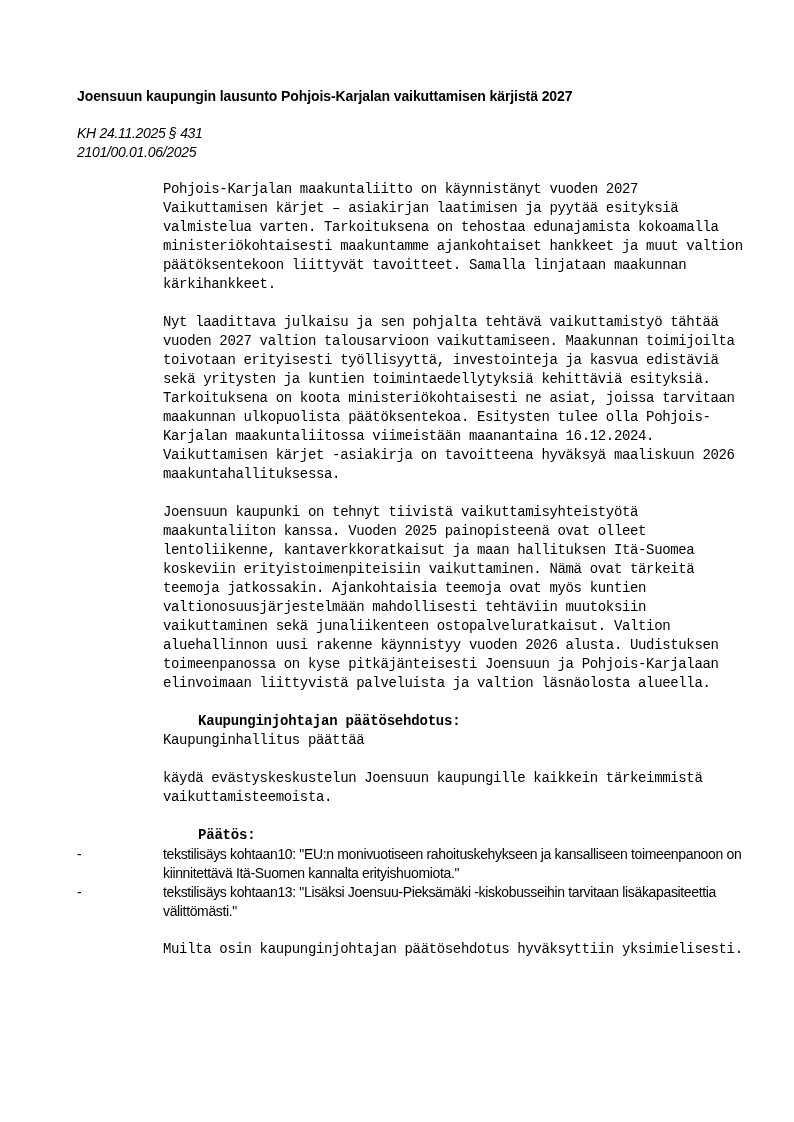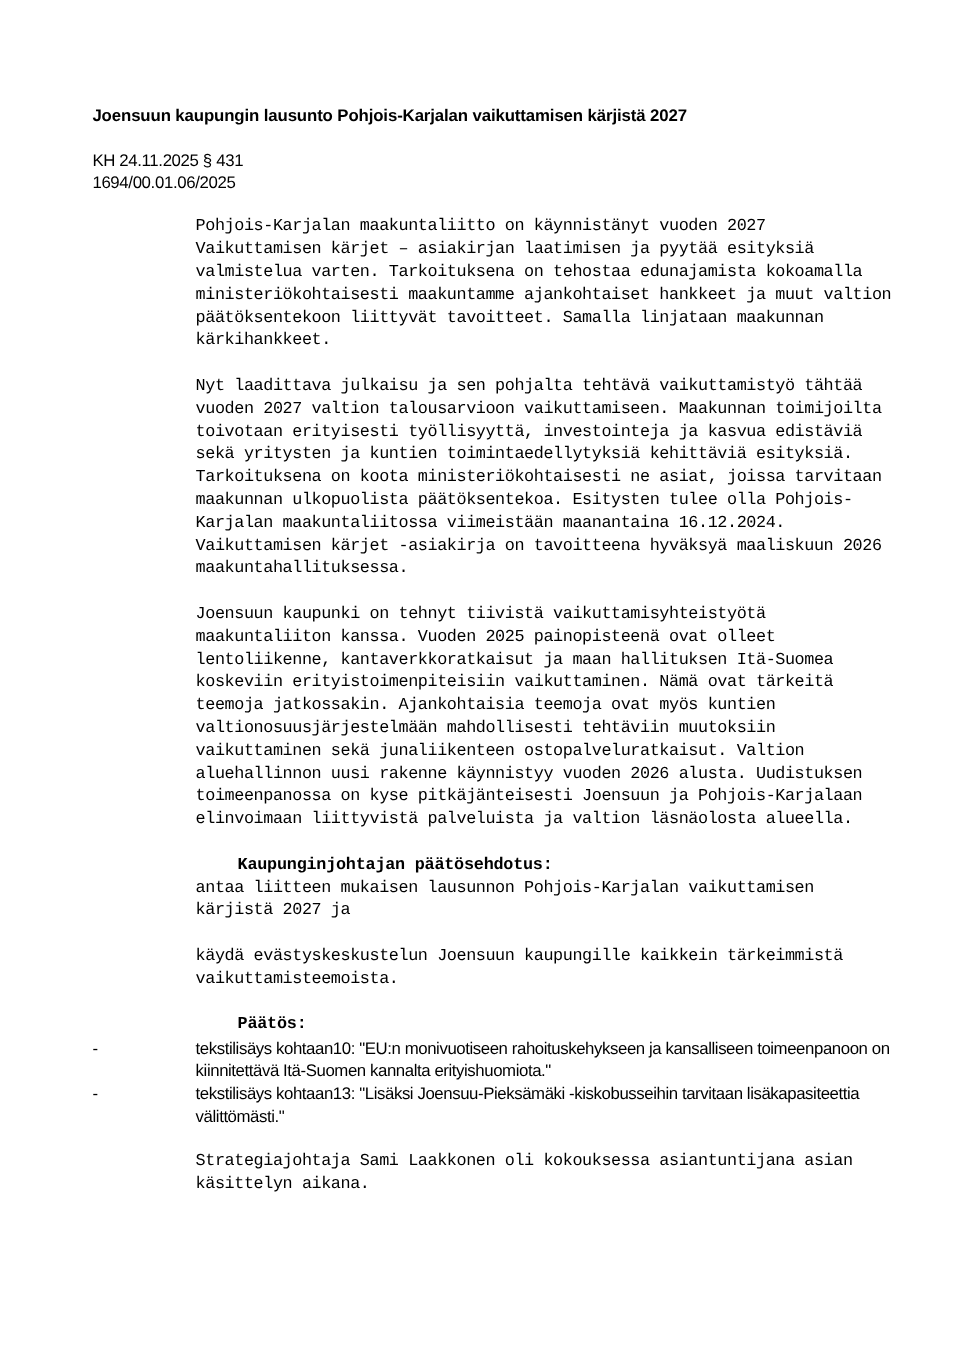--- a/index.html
+++ b/index.html
@@ -1,59 +1,59 @@
 <!DOCTYPE html>
 <html><head>
   <meta charset="utf-8">
   <style>
     html, body { margin: 0; padding: 0; background: #ffffff; }
     body { width: 794px; height: 1122px; position: relative; overflow: hidden;
            font-family: "Liberation Sans", sans-serif; color: #000; }
     .page { position: absolute; left: 0; top: 0; width: 718px; height: 1122px; }
     .title { position: absolute; left: 77px; top: 88px; font-size: 14px; font-weight: bold; letter-spacing: -0.1px; }
-    .meta { position: absolute; left: 77px; top: 124px; font-size: 14px; line-height: 19px; letter-spacing: -0.3px; }
+    .meta { position: absolute; left: 77px; top: 124px; font-size: 14px; line-height: 19px; letter-spacing: -0.3px; font-style: italic; }
     .body { position: absolute; left: 163px; top: 180px; width: 580px; font-size: 14px; line-height: 19px; letter-spacing: -0.35px; }
     .body p { margin: 0 0 19px 0; font-family: Liberation Mono, monospace; }
     .body .bold { font-weight: bold; letter-spacing: -0.2px; }
     .body .nomb { margin-bottom: 0; padding-left: 35px; }
     .list { margin: 0 0 19px -86px; padding: 0; list-style: none; }
     .list li { position: relative; padding-left: 86px; }
     .list .dash { position: absolute; left: 0; top: 0; }
     .list .txt { display: block; }
   </style>
 </head>
 <body>
 
 <div class="page">
   <div class="title">Joensuun kaupungin lausunto Pohjois-Karjalan vaikuttamisen kärjistä 2027</div>
 
   <div class="meta">
     <div>KH 24.11.2025 § 431</div>
-    <div>1694/00.01.06/2025</div>
+    <div>2101/00.01.06/2025</div>
   </div>
 
   <div class="body">
     <p>Pohjois-Karjalan maakuntaliitto on käynnistänyt vuoden 2027 Vaikuttamisen kärjet – asiakirjan laatimisen ja pyytää esityksiä valmistelua varten. Tarkoituksena on tehostaa edunajamista kokoamalla ministeriökohtaisesti maakuntamme ajankohtaiset hankkeet ja muut valtion päätöksentekoon liittyvät tavoitteet. Samalla linjataan maakunnan kärkihankkeet.</p>
     <p>Nyt laadittava julkaisu ja sen pohjalta tehtävä vaikuttamistyö tähtää vuoden 2027 valtion talousarvioon vaikuttamiseen. Maakunnan toimijoilta toivotaan erityisesti työllisyyttä, investointeja ja kasvua edistäviä sekä yritysten ja kuntien toimintaedellytyksiä kehittäviä esityksiä. Tarkoituksena on koota ministeriökohtaisesti ne asiat, joissa tarvitaan maakunnan ulkopuolista päätöksentekoa. Esitysten tulee olla Pohjois-Karjalan maakuntaliitossa viimeistään maanantaina 16.12.2024. Vaikuttamisen kärjet -asiakirja on tavoitteena hyväksyä maaliskuun 2026 maakuntahallituksessa.</p>
     <p>Joensuun kaupunki on tehnyt tiivistä vaikuttamisyhteistyötä maakuntaliiton kanssa. Vuoden 2025 painopisteenä ovat olleet lentoliikenne, kantaverkkoratkaisut ja maan hallituksen Itä-Suomea koskeviin erityistoimenpiteisiin vaikuttaminen. Nämä ovat tärkeitä teemoja jatkossakin. Ajankohtaisia teemoja ovat myös kuntien valtionosuusjärjestelmään mahdollisesti tehtäviin muutoksiin vaikuttaminen sekä junaliikenteen ostopalveluratkaisut. Valtion aluehallinnon uusi rakenne käynnistyy vuoden 2026 alusta. Uudistuksen toimeenpanossa on kyse pitkäjänteisesti Joensuun ja Pohjois-Karjalaan elinvoimaan liittyvistä palveluista ja valtion läsnäolosta alueella.</p>
 
     <div>
       <p class="bold nomb">Kaupunginjohtajan päätösehdotus:</p>
-      <p>antaa liitteen mukaisen lausunnon Pohjois-Karjalan vaikuttamisen kärjistä 2027 ja</p>
+      <p>Kaupunginhallitus päättää</p>
       <p>käydä evästyskeskustelun Joensuun kaupungille kaikkein tärkeimmistä vaikuttamisteemoista.</p>
     </div>
 
     <div>
       <p class="bold nomb">Päätös:</p>
       <ul class="list">
         <li>
           <span class="dash">-</span>
           <span class="txt">tekstilisäys kohtaan10: "EU:n monivuotiseen rahoituskehykseen ja kansalliseen toimeenpanoon on kiinnitettävä Itä-Suomen kannalta erityishuomiota."</span>
         </li>
         <li>
           <span class="dash">-</span>
           <span class="txt">tekstilisäys kohtaan13: "Lisäksi Joensuu-Pieksämäki -kiskobusseihin tarvitaan lisäkapasiteettia välittömästi."</span>
         </li>
       </ul>
-      <p>Strategiajohtaja Sami Laakkonen oli kokouksessa asiantuntijana asian käsittelyn aikana.</p>
+      <p>Muilta osin kaupunginjohtajan päätösehdotus hyväksyttiin yksimielisesti.</p>
     </div>
   </div>
 </div>
 
 </body></html>

